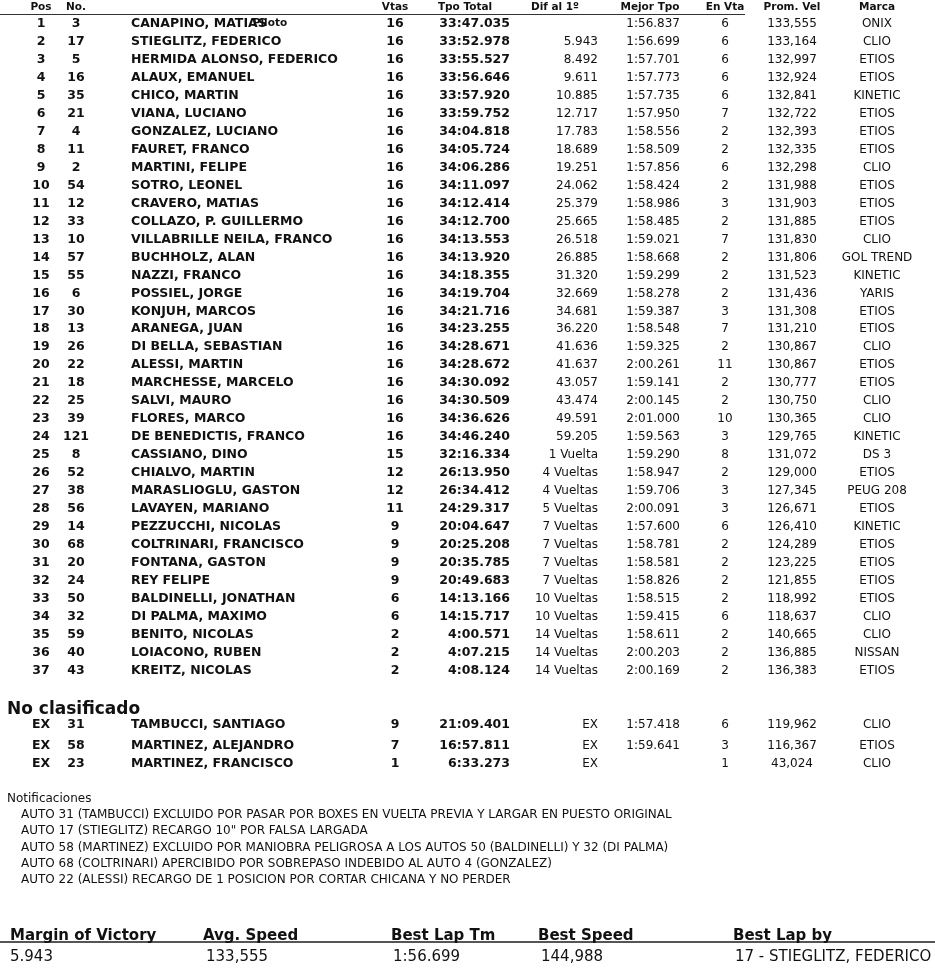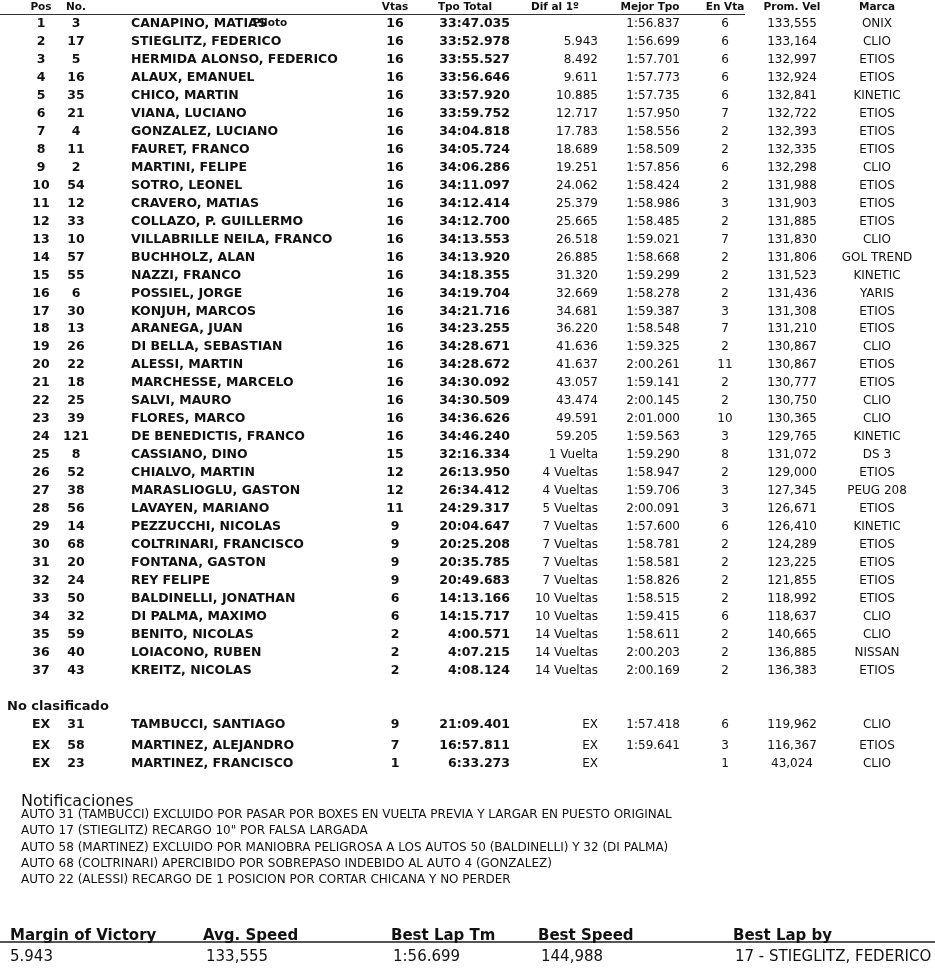--- a/index.html
+++ b/index.html
@@ -18,22 +18,22 @@
   .col-no { left: 56px; width: 40px; }
   .col-pil { left: 131px; width: 250px; }
   .col-vtas { left: 375px; width: 40px; }
   .col-tpo { left: 420px; width: 90px; }
   .col-dif { left: 520px; width: 78px; }
   .col-mej { left: 600px; width: 80px; }
   .col-env { left: 705px; width: 40px; }
   .col-vel { left: 752px; width: 80px; }
   .col-mar { left: 832px; width: 90px; }
   .hdr .col-pil { left: 230px; width: 80px; text-align: center; margin-top: 16px; }
-  .section { position: absolute; left: 7px; font-weight: bold; font-size: 13px; text-align: right; }
-  .notif-title { position: absolute; left: 21px; top: 791px; font-size: 16px; }
+  .section { position: absolute; left: 7px; font-weight: bold; font-size: 17px; text-align: right; }
+  .notif-title { position: absolute; left: 7px; top: 791px; font-size: 12px; }
   .notif { position: absolute; left: 21px; font-size: 12px; white-space: nowrap; }
   .foot-hdr { position: absolute; left: 0; top: 926px; width: 935px; height: 15px;
               border-bottom: 2px solid #555; }
   .foot-hdr span, .foot-val span { position: absolute; font-size: 15px; white-space: nowrap; }
   .foot-hdr span { font-weight: bold; top: 0; }
   .foot-val { position: absolute; left: 0; top: 947px; width: 935px; height: 16px; }
   .foot-val span { top: 0; }
 </style>
 </head>
 <body>

